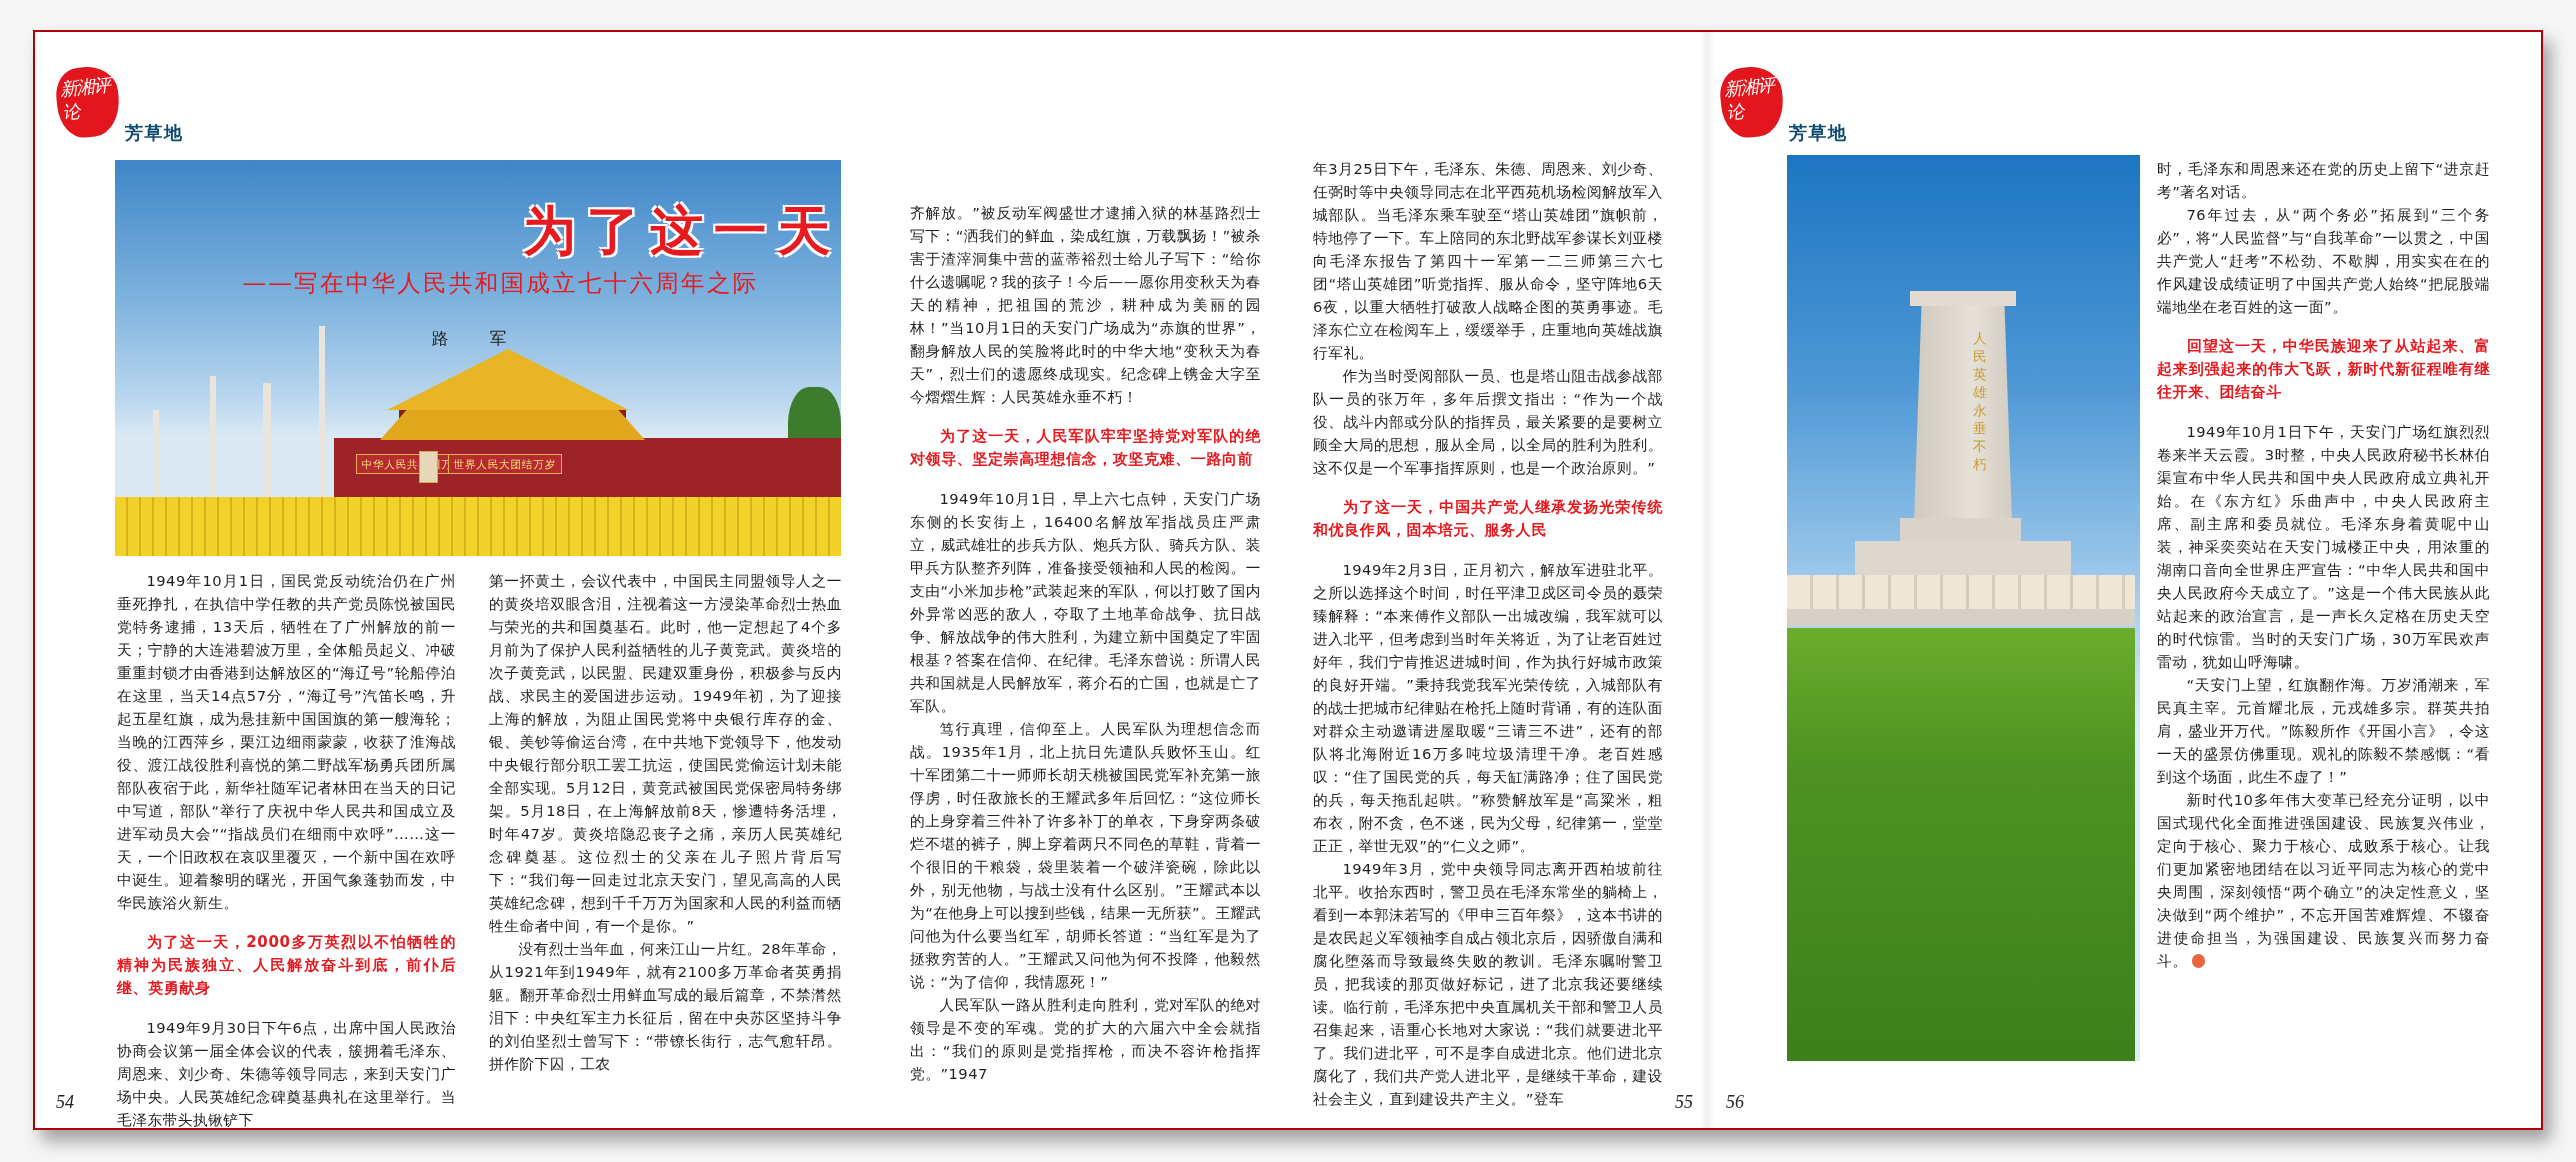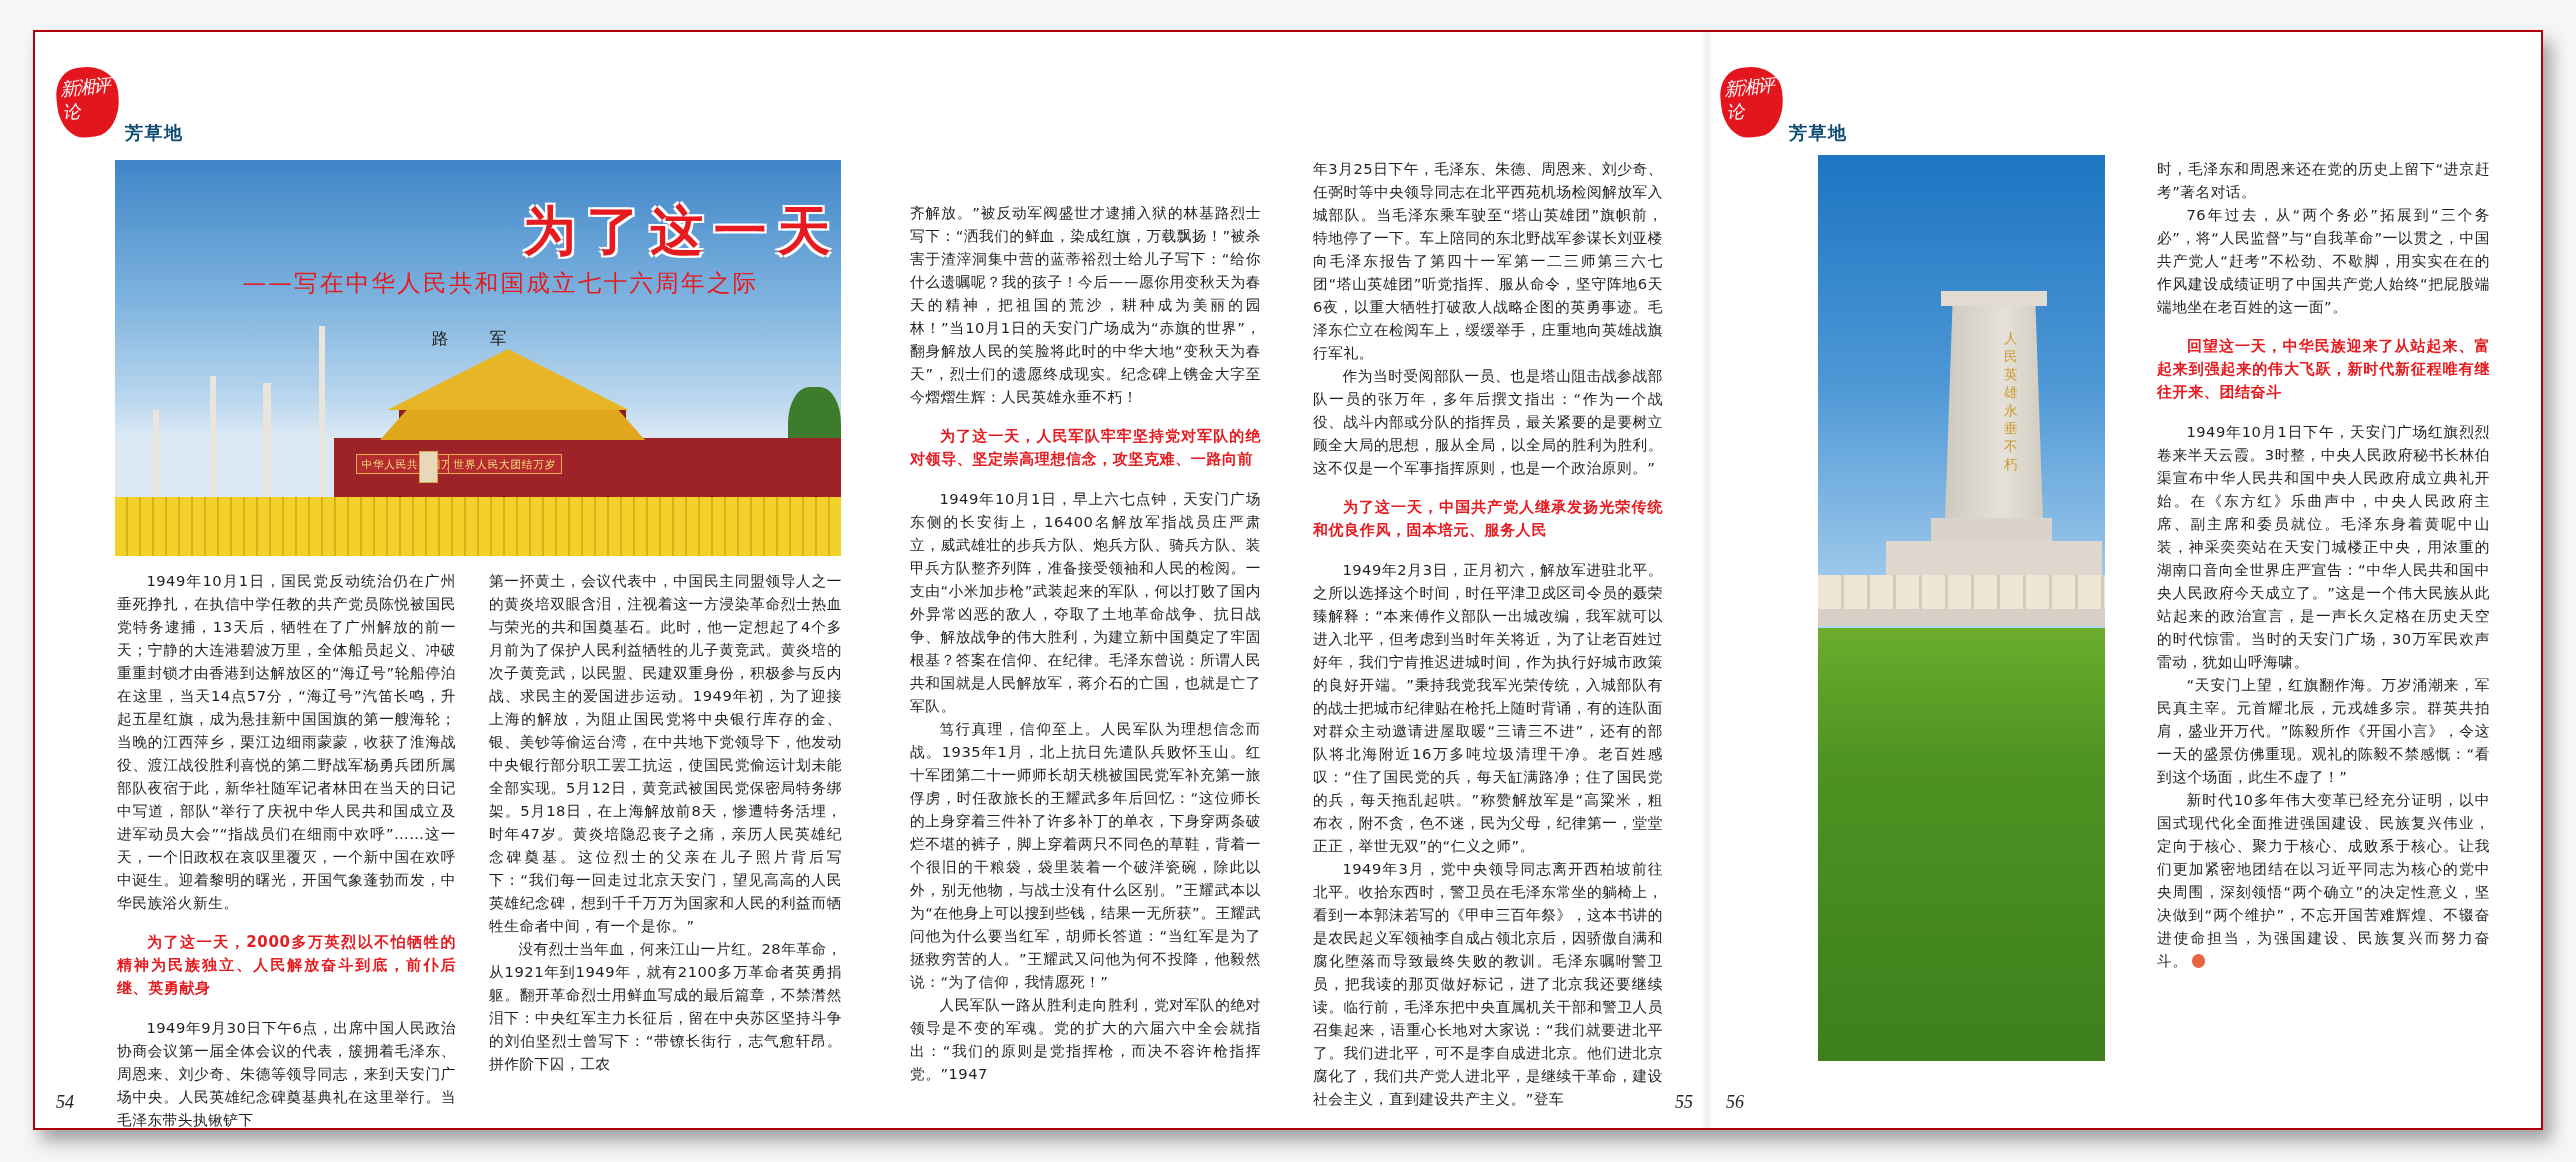--- a/index.html
+++ b/index.html
@@ -16,21 +16,21 @@
   .hero .author{position:absolute;left:0;right:0;top:168px;text-align:center;font-family:"DejaVu Serif",serif;font-size:16.6px;letter-spacing:18px;color:#222;}
   .gate-roof{position:absolute;left:272px;top:189px;width:242px;height:61px;background:#e8b526;clip-path:polygon(50% 0,100% 100%,0 100%);}
   .gate-roof2{position:absolute;left:265px;top:250px;width:265px;height:30px;background:#e2a81d;clip-path:polygon(10% 0,90% 0,100% 100%,0 100%);}
   .gate-hall{position:absolute;left:284px;top:250px;width:227px;height:30px;background:#8c1c1f;}
   .gate-wall{position:absolute;left:219px;top:278px;width:514px;height:91px;background:#9e2329;}
   .gate-banner{position:absolute;top:294px;height:18px;background:#b52b30;border:1.5px solid #e0b04a;color:#f7e07a;font-size:10.6px;line-height:18px;padding:0 4.5px;letter-spacing:0.8px;}
   .portrait{position:absolute;left:304px;top:291px;width:16.6px;height:30px;background:#e8d7b8;border:1.5px solid #d4aa48;}
   .trees{position:absolute;right:0;top:227px;width:53px;height:91px;background:#3d7b2d;border-radius:40% 40% 0 0;}
   .seats{position:absolute;left:0;right:0;top:337px;bottom:0;background:repeating-linear-gradient(90deg,#f2d12a 0 10.6px,#d8b218 10.6px 13px),#f0cc20;}
   .lamp{position:absolute;width:6px;background:#e9e5dc;}
-  .photo56{position:absolute;left:1787px;top:155px;width:287px;height:906px;overflow:hidden;background:linear-gradient(180deg,#1d75c2 0%,#4d97d5 25%,#a9d0ee 50%,#dcecf7 63%);margin-left:31px;}
+  .photo56{position:absolute;left:1787px;top:155px;width:353px;height:906px;overflow:hidden;background:linear-gradient(180deg,#1d75c2 0%,#4d97d5 25%,#a9d0ee 50%,#dcecf7 63%);}
   .obelisk-shaft{position:absolute;left:127px;top:140px;width:98px;height:227px;background:linear-gradient(90deg,#cfc9be,#e6e1d8 60%,#d2ccc1);clip-path:polygon(8% 0,92% 0,100% 100%,0 100%);}
   .ob-cap{position:absolute;left:123px;top:136px;width:106px;height:15px;background:#e1dbd1;}
   .ob-text{position:absolute;left:186px;top:174px;width:18px;color:#c89b2c;font-size:13.6px;line-height:18px;}
   .ob-base1{position:absolute;left:113px;top:363px;width:121px;height:23px;background:#d9d3c9;}
   .ob-base2{position:absolute;left:68px;top:386px;width:216px;height:38px;background:#ddd7cd;}
   .ob-rail{position:absolute;left:0;top:420px;width:348px;height:38px;background:repeating-linear-gradient(90deg,#efe6d5 0 23px,#d8ccb6 23px 26px);}
   .ob-plinth{position:absolute;left:0;top:454px;width:348px;height:16.6px;background:#d6d0c6;}
   .grass{position:absolute;left:0;top:473px;width:348px;bottom:0;background:linear-gradient(180deg,#6cad2c,#4f9323 30%,#3d7f1b);}
   .col{position:absolute;font-size:14.7px;line-height:23px;text-align:justify;letter-spacing:0.5px;}
   .col p{margin:0;text-indent:2em;}

